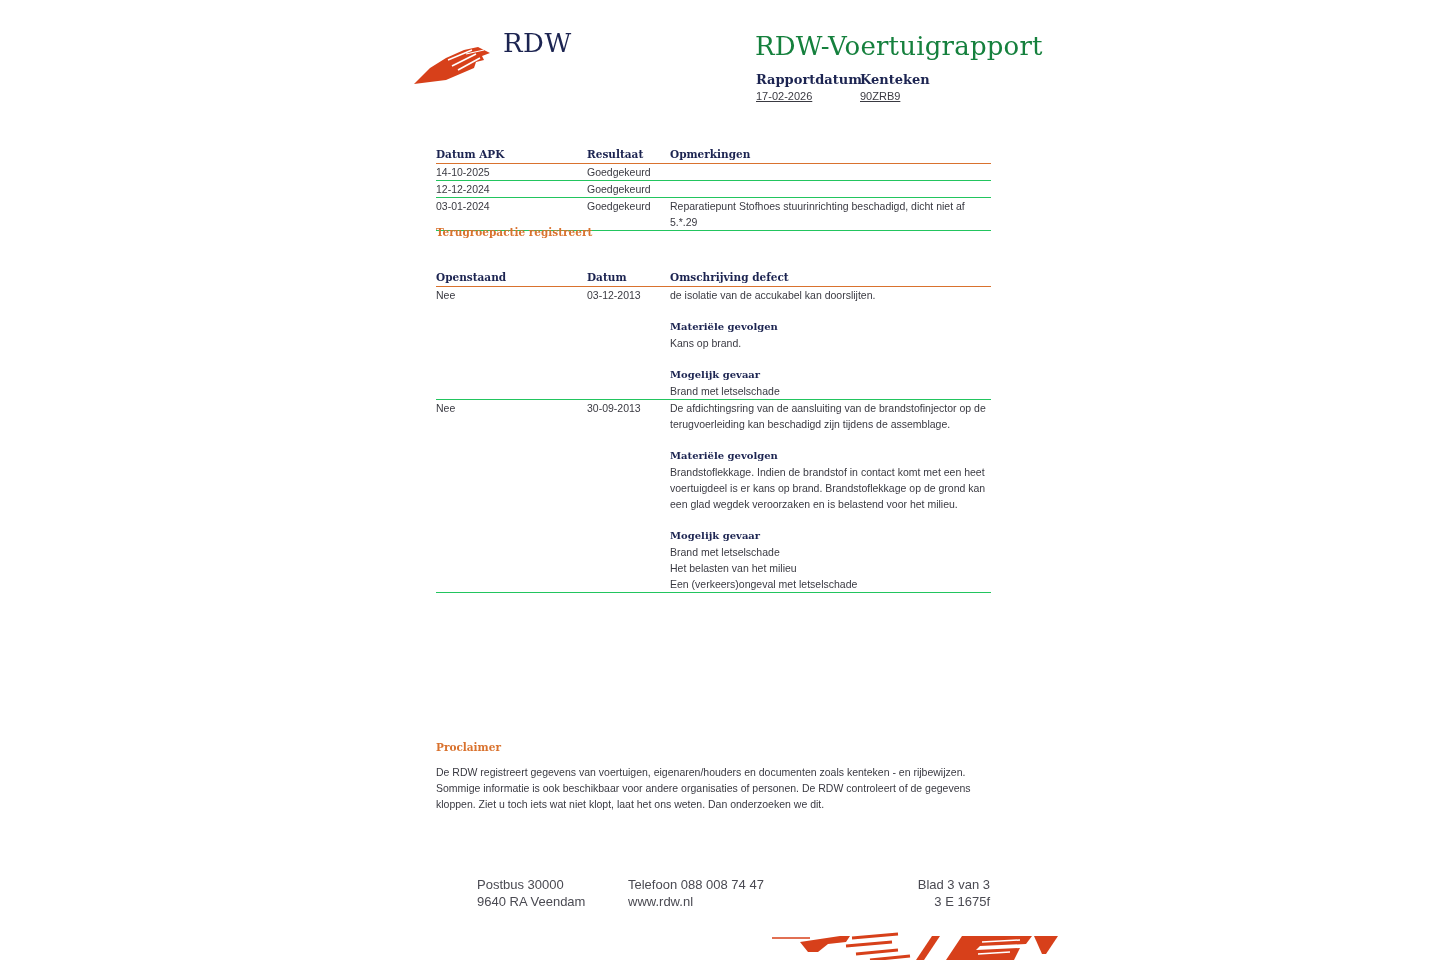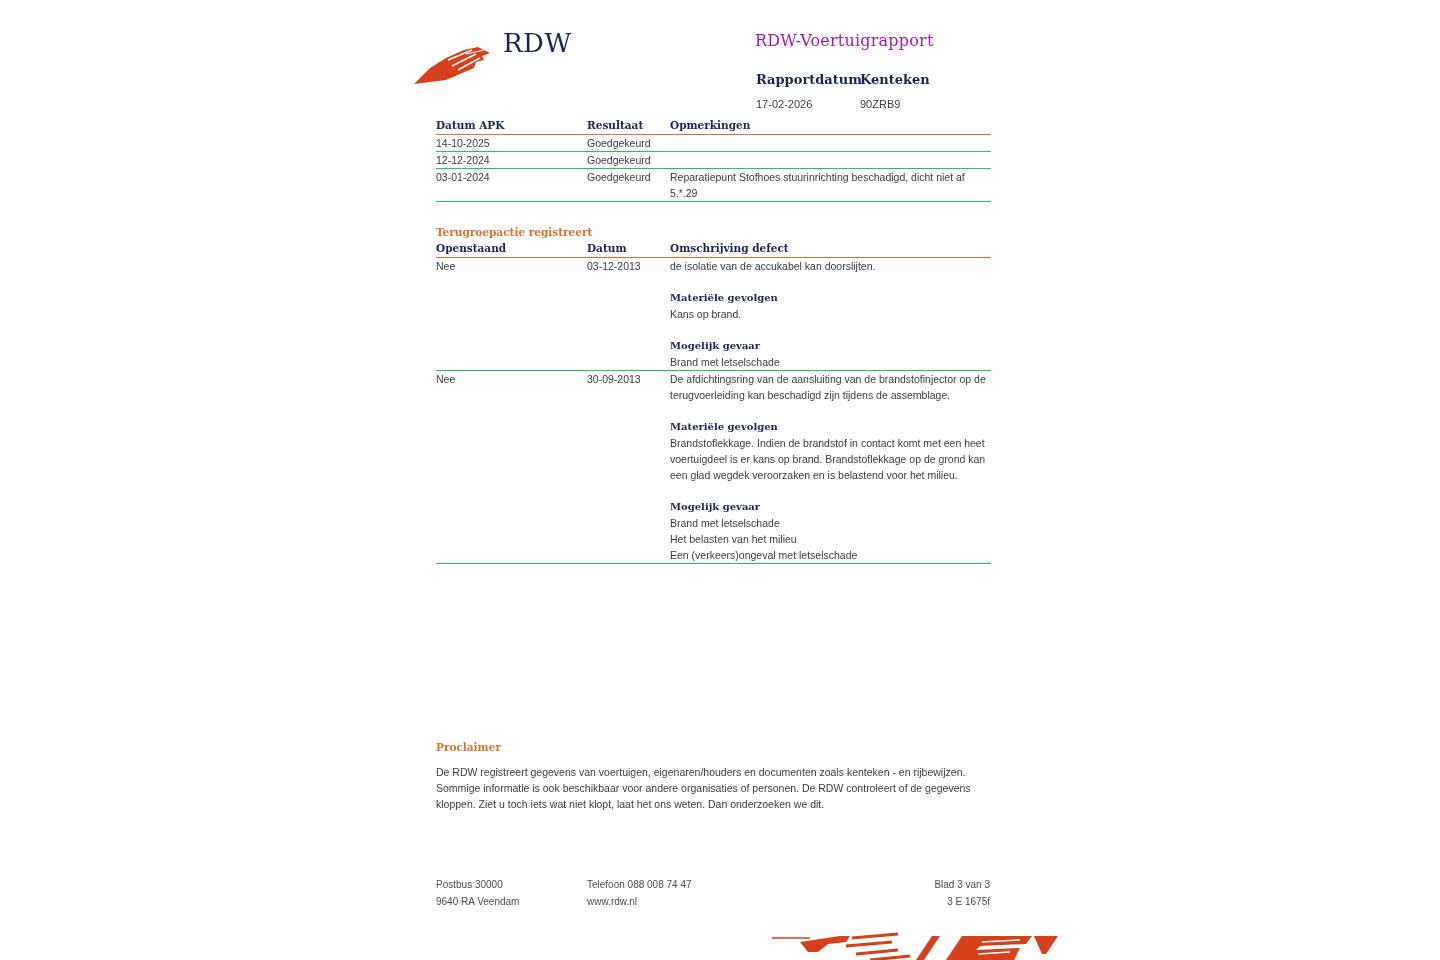--- a/index.html
+++ b/index.html
@@ -31,56 +31,58 @@
       font-family: "DejaVu Serif", "Liberation Serif", serif;
       font-size: 26px;
       color: #1c2451;
       letter-spacing: 0.5px;
     }
     .report-title {
       position: absolute;
       left: 755px;
       top: 31px;
       font-family: "DejaVu Serif", "Liberation Serif", serif;
-      font-size: 16px;
-      color: #a21caf;
+      font-size: 26px;
+      color: #15803d;
       letter-spacing: 0.2px;
     }
     .meta {
       position: absolute;
       top: 73px;
       font-size: 11px;
     }
     .meta .label {
       font-family: "DejaVu Serif", "Liberation Serif", serif;
       font-weight: bold;
       color: #1c2451;
       font-size: 13px;
       height: 14px;
       line-height: 14px;
     }
     .meta .value {
       color: #3a3a42;
       font-size: 11px;
-      margin-top: 10px;
+      margin-top: 2px;
       line-height: 14px;
+      text-decoration: underline;
     }
     .meta-date { left: 756px; }
     .meta-plate { left: 860px; }
 
     
     .tbl {
       position: absolute;
       left: 436px;
       width: 555px;
     }
     .tbl-head {
       display: flex;
       height: 17px;
       border-bottom: 1.5px solid #d9722e;
+      margin-top: 29px;
     }
     .tbl-head div {
       font-family: "DejaVu Serif", "Liberation Serif", serif;
       font-weight: bold;
       font-size: 10.5px;
       color: #1c2451;
       line-height: 15px;
     }
     .col1 { width: 151px; }
     .col2 { width: 83px; }
@@ -117,23 +119,24 @@
       position: absolute;
       left: 436px;
       top: 764px;
       width: 560px;
       font-size: 10.5px;
       line-height: 16px;
       color: #3a3a42;
     }
     .footer {
       position: absolute;
-      font-size: 10px;
+      font-size: 13px;
       color: #4a4a52;
       line-height: 17px;
+      margin-left: 41px;
     }
     .f1 { left: 436px; top: 876px; }
     .f2 { left: 587px; top: 876px; }
     .f3 { right: 450px; top: 876px; text-align: right; }
     .bottom-deco {
       position: absolute;
       left: 770px;
       top: 932px;
       width: 290px;
       height: 28px;

